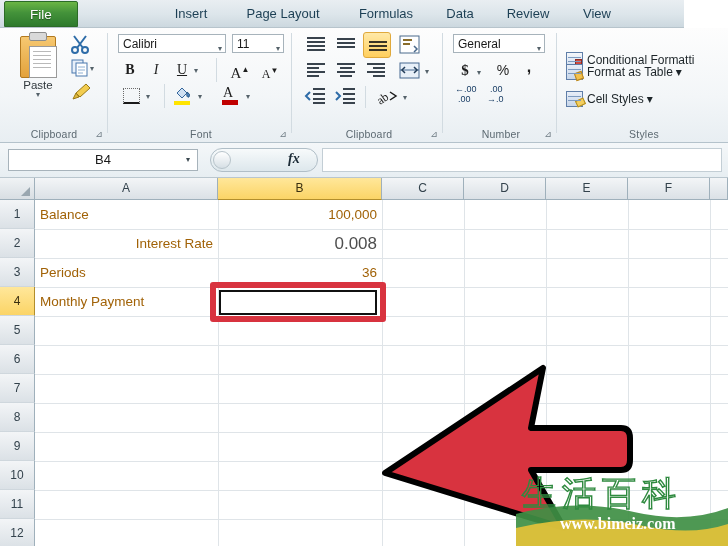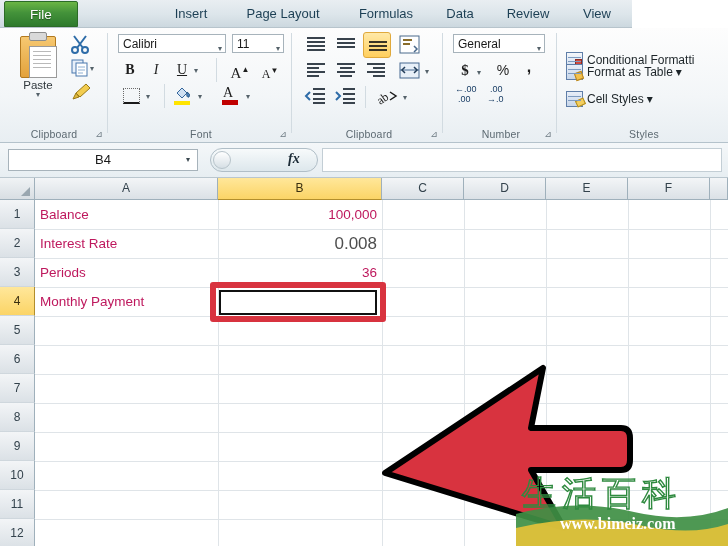--- a/index.html
+++ b/index.html
@@ -6,21 +6,21 @@
   body{
     width:728px;height:546px;overflow:hidden;
     font-family:"Liberation Sans", sans-serif;
     background:#ffffff;
     -webkit-font-smoothing:antialiased;
   }
   #app{position:relative;width:728px;height:546px;overflow:hidden;background:#fff;}
 
   
   .tabstrip{
-    position:absolute;left:0;top:0;width:632px;height:28px;
+    position:absolute;left:0;top:0;width:684px;height:28px;
     background:linear-gradient(to bottom,#e9eef2 0%,#dce5ea 55%,#ccd8df 100%);
     border-bottom:1px solid #b7c4cc;
     box-sizing:border-box;
   }
   .tab{
     position:absolute;top:0;height:28px;line-height:28px;
     font-size:13px;color:#1c3f54;text-align:center;
     box-sizing:border-box;cursor:default;
   }
   .tab-file{
@@ -228,21 +228,21 @@
     border-right:1px solid #9fb0bb;border-bottom:1px solid #cfd7dd;cursor:pointer;
   }
   .rowhdr.sel{
     background:linear-gradient(to bottom,#ffe79a,#fbd466);
     border-right:1px solid #b28e2c;color:#3a2f10;
   }
   .gline-v{position:absolute;width:1px;background:#dfe4e8;}
   .gline-h{position:absolute;left:35px;height:1px;background:#dfe4e8;}
   .cell{
     position:absolute;height:28px;line-height:28px;
-    font-size:13.5px;color:#be185d;box-sizing:border-box;
+    font-size:13.5px;color:#a16207;box-sizing:border-box;
     padding:0 4px;overflow:hidden;white-space:nowrap;cursor:cell;
   }
   .cell.right{text-align:right;}
   .cell.big{font-size:17px;color:#4e4e4e;line-height:27px;}
 
   
   .selbox{
     position:absolute;border:2px solid #111;box-sizing:border-box;background:#fff;
   }
   .redbox{
@@ -524,21 +524,21 @@
     <div class="gline-h" style="top:167px;width:693px;"></div>
     <div class="gline-h" style="top:196px;width:693px;"></div>
     <div class="gline-h" style="top:225px;width:693px;"></div>
     <div class="gline-h" style="top:254px;width:693px;"></div>
     <div class="gline-h" style="top:283px;width:693px;"></div>
     <div class="gline-h" style="top:312px;width:693px;"></div>
     <div class="gline-h" style="top:341px;width:693px;"></div>
 
     <div class="cell" style="left:36px;top:23px;width:181px;">Balance</div>
     <div class="cell right" style="left:219px;top:23px;width:162px;">100,000</div>
-    <div class="cell" style="left:36px;top:52px;width:181px;">Interest Rate</div>
+    <div class="cell" style="left:36px;top:52px;width:181px;text-align:right;">Interest Rate</div>
     <div class="cell right big" style="left:219px;top:52px;width:162px;">0.008</div>
     <div class="cell" style="left:36px;top:81px;width:181px;">Periods</div>
     <div class="cell right" style="left:219px;top:81px;width:162px;">36</div>
     <div class="cell" style="left:36px;top:110px;width:211px;">Monthly Payment</div>
 
     <div class="redbox" style="left:210px;top:104px;width:176px;height:40px;"></div>
     <div class="selbox" style="left:219px;top:112px;width:158px;height:25px;"></div>
 
     <svg class="arrow" viewBox="0 0 272 195">
       <path d="M17 117 L175 12 L163 72 L253 72 Q262 72 262 82 L262 104 Q262 114 253 114 L163 114 L196 172 Z" fill="#d8333f" stroke="#000000" stroke-width="6" stroke-linejoin="round"></path>

